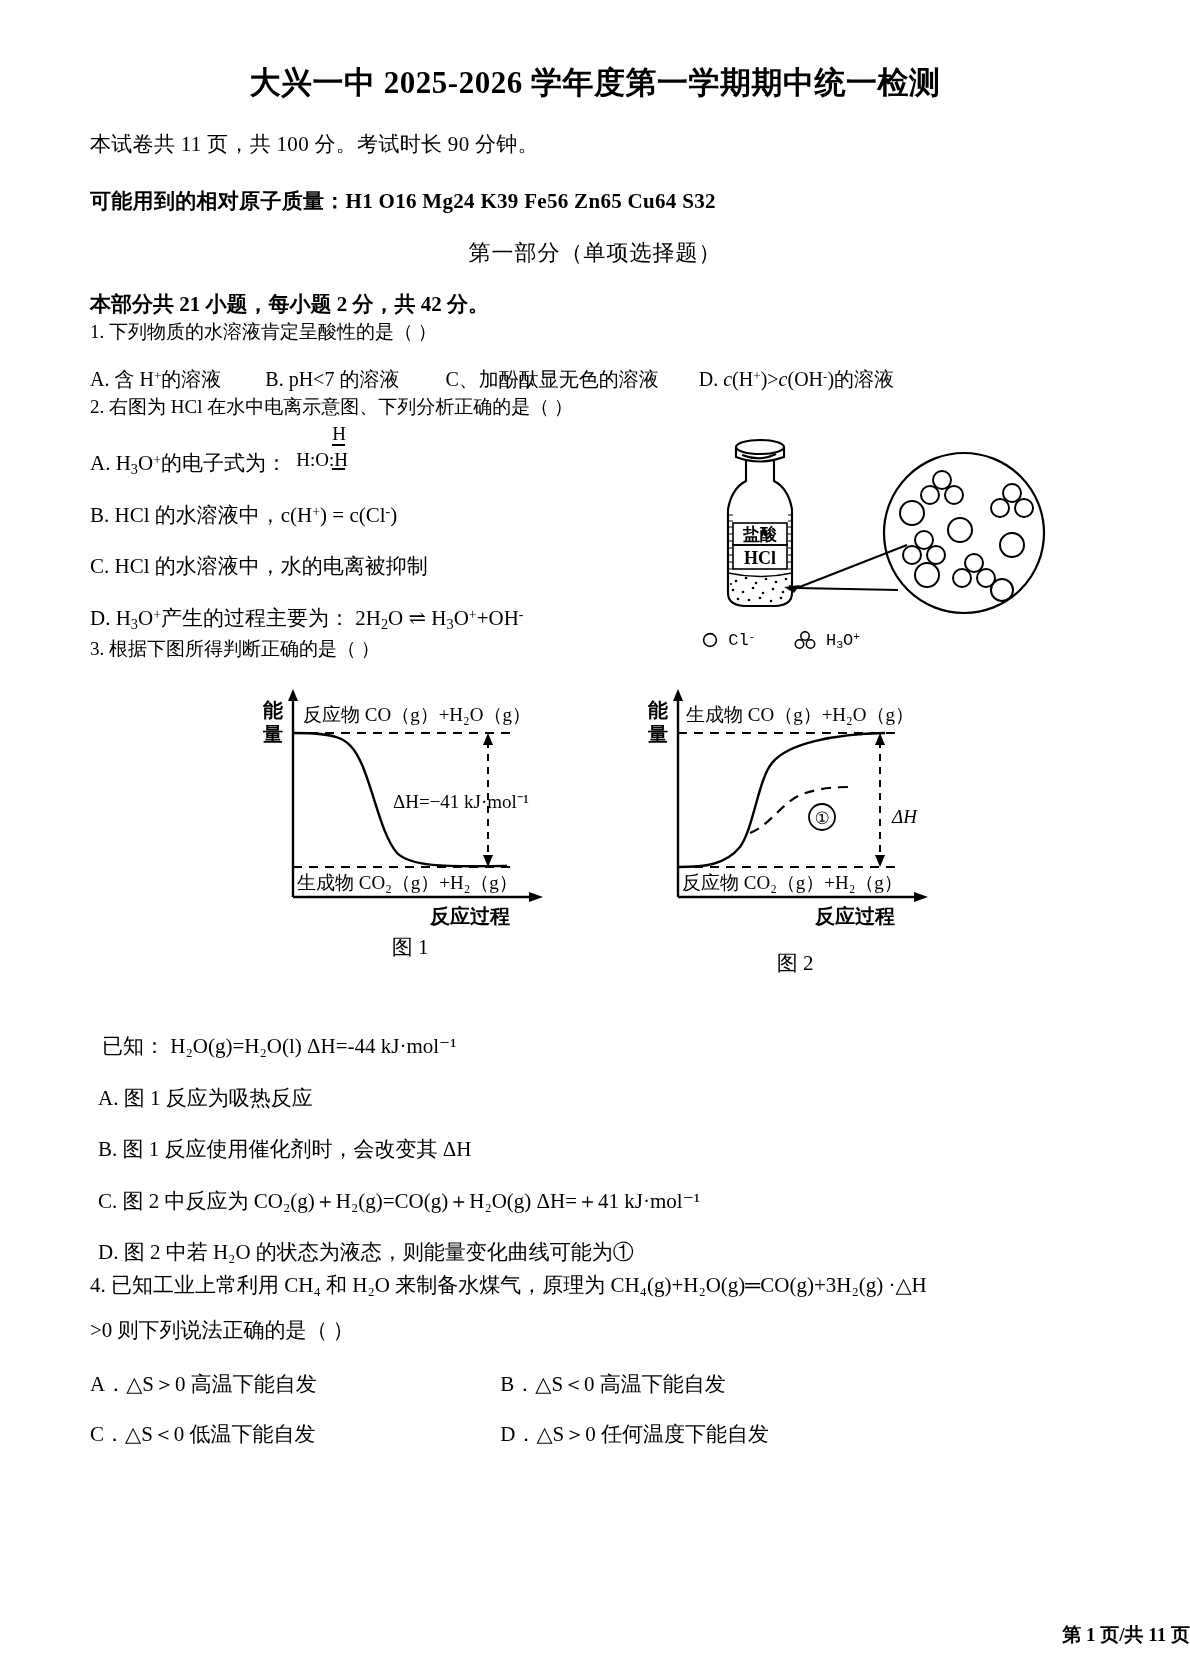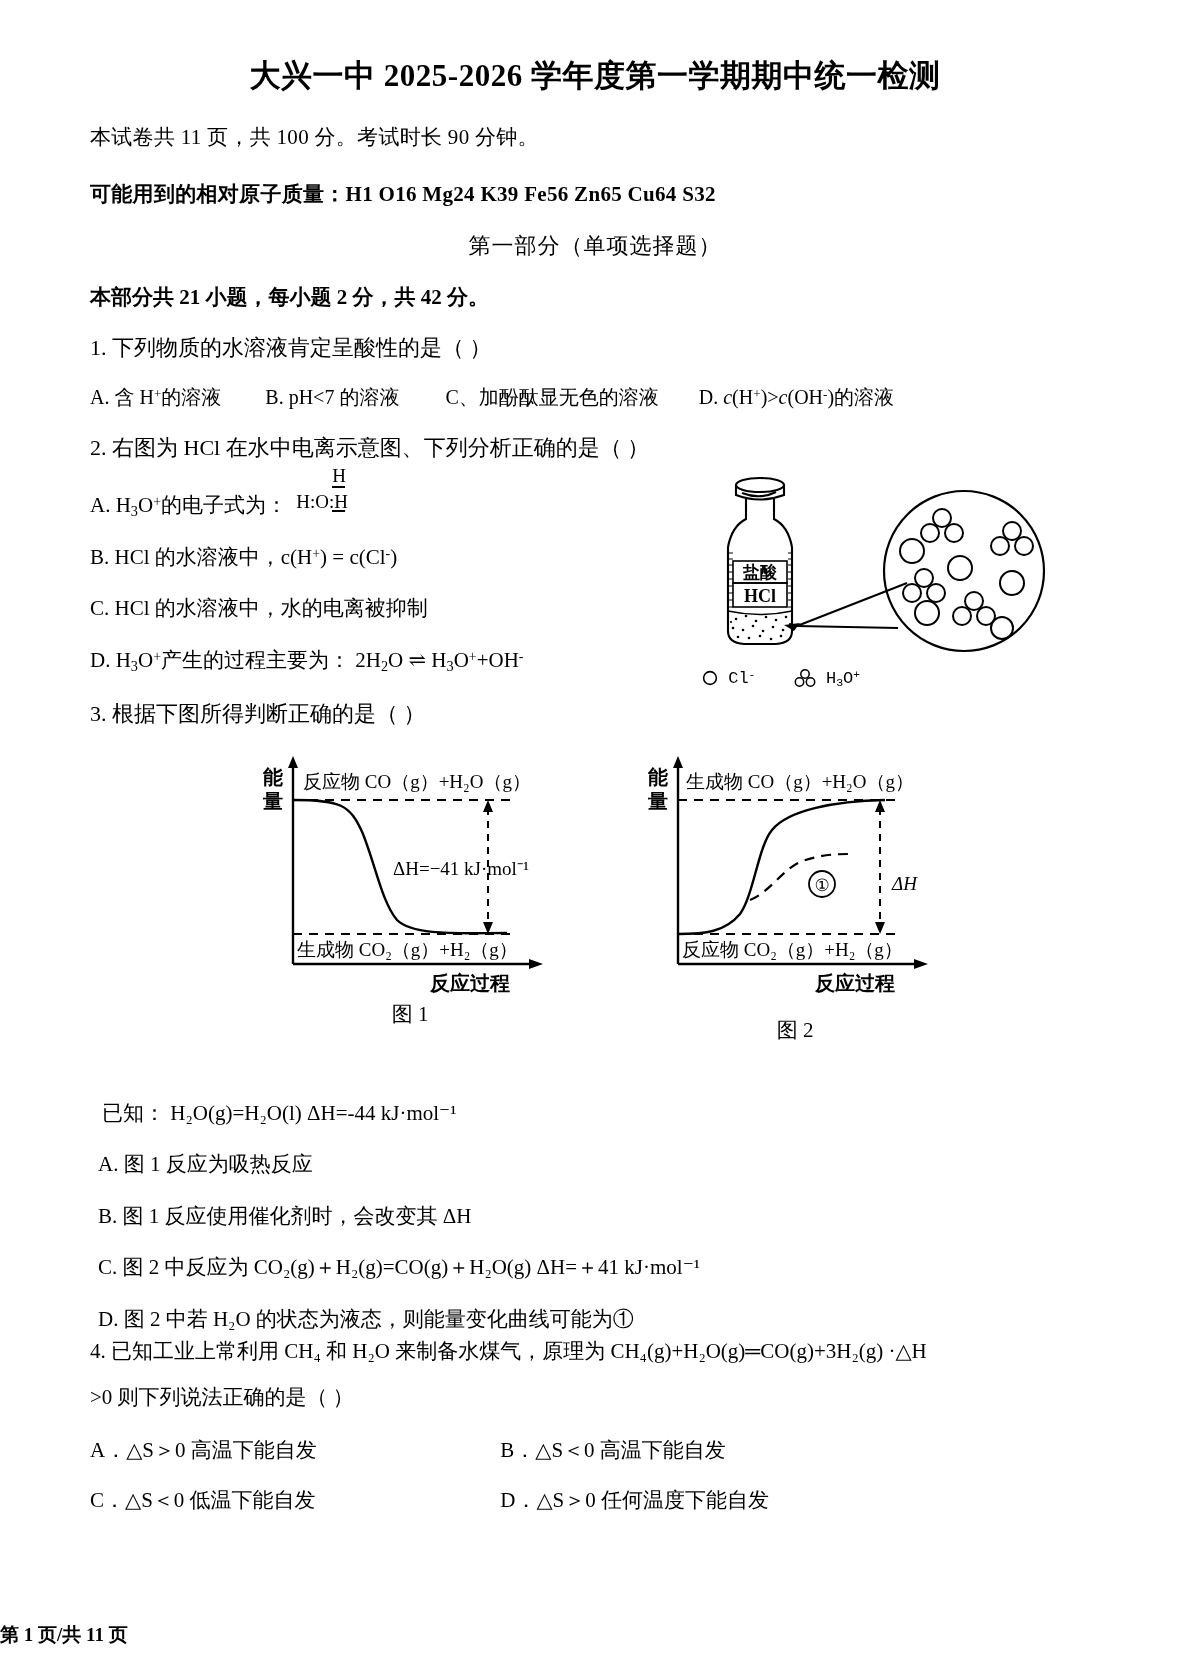--- a/index.html
+++ b/index.html
@@ -8,21 +8,21 @@
     width:1190px;height:1672px;
     background:#ffffff;
     font-family:"Liberation Serif","DejaVu Serif",serif;
     color:#000;
     position:relative;
     overflow:hidden;
   }
   .page{
     position:relative;
     width:1190px;height:1672px;
-    padding:5px;
+    padding:12px;
     box-sizing:border-box;
   }
   .inner{
     position:relative;
     margin:0 auto;
     width:1010px;
     padding-top:52px;
   }
   
   .doc-title{
@@ -53,22 +53,21 @@
     font-weight:normal;
     letter-spacing:1px;
   }
   .section-note{
     font-size:21px;
     font-weight:bold;
     margin-top:22px;
   }
   
   .q{
-    font-size:22px;
-    margin-top:20px;
+    font-size:19px;
     line-height:1.5;
     position:relative;
   }
   .opts-inline{
     font-size:20px;
     margin-top:20px;
     white-space:nowrap;
     font-family:Liberation Serif, serif;
   }
   .opts-inline .op{display:inline-block;}
@@ -125,21 +124,21 @@
   }
   .figcap{
     position:absolute;
     font-size:21px;
     text-align:center;
   }
   
   .footer{
     position:absolute;
     left:0;right:0;bottom:24px;
-    text-align:left;
+    text-align:right;
     font-size:19px;
     font-weight:bold;
   }
   .q4line{font-size:21px;line-height:1.6;}
   .q4opts{font-size:21px;margin-top:22px;}
   .q4opts .cell{display:inline-block;}
 </style>
 </head>
 <body>
 

